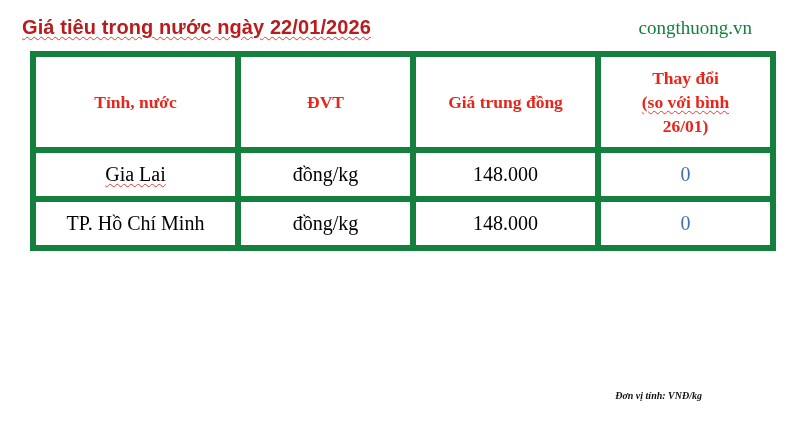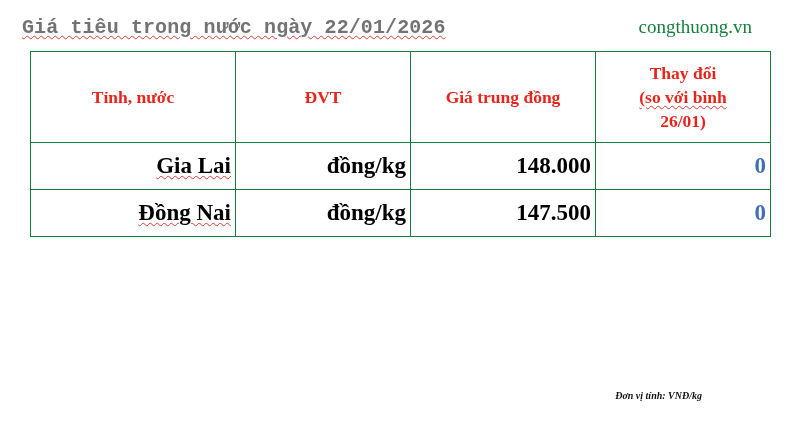--- a/index.html
+++ b/index.html
@@ -20,60 +20,59 @@
     height: 423px;
     box-sizing: border-box;
   }
   .header-row {
     display: flex;
     align-items: baseline;
     justify-content: space-between;
     padding: 16px 30px 0 22px;
   }
   .doc-title {
-    font-family: Liberation Mono, monospace;
+    font-family: Liberation Sans, sans-serif;
     font-size: 20px;
     font-weight: bold;
-    color: #737373;
+    color: #b91c1c;
     letter-spacing: 0.1px;
     white-space: nowrap;
   }
   .site-name {
     font-family: "Liberation Serif", serif;
     font-size: 19px;
     color: #15803d;
     white-space: nowrap;
     padding-right: 18px;
   }
   .table-wrap {
     padding: 12px 30px 0 30px;
   }
   table.price-table {
     border-collapse: collapse;
     width: 740px;
     table-layout: fixed;
   }
   table.price-table th,
   table.price-table td {
-    border: 1px solid #15803d;
+    border: 6px solid #15803d;
     text-align: center;
     vertical-align: middle;
   }
   table.price-table th {
     color: #e8251b;
     font-weight: bold;
     font-size: 17.5px;
     padding: 9px 4px;
     line-height: 1.38;
   }
   table.price-table td {
-    font-size: 23px;
+    font-size: 20px;
     padding: 10px 4px;
-    font-weight: bold;
-    text-align: right;
+    font-weight: normal;
   }
   td.col-province {
     position: relative;
   }
   .spell {
     text-decoration: underline;
     text-decoration-style: wavy;
     text-decoration-color: #e03a2f;
     text-decoration-thickness: 1px;
     text-underline-offset: 2px;
@@ -135,23 +134,23 @@
         </tr>
       </thead>
       <tbody>
         <tr>
           <td class="col-province"><span class="spell">Gia Lai</span></td>
           <td>đồng/kg</td>
           <td>148.000</td>
           <td class="change-val">0</td>
         </tr>
         <tr>
-          <td class="col-province"><span class="spell">Đồng Nai</span></td>
+          <td class="col-province">TP. Hồ Chí Minh</td>
           <td>đồng/kg</td>
-          <td>147.500</td>
+          <td>148.000</td>
           <td class="change-val">0</td>
         </tr>
       </tbody>
     </table>
   </div>
 
   <div class="unit-note">Đơn vị tính: VNĐ/kg</div>
 
 </div>
 

